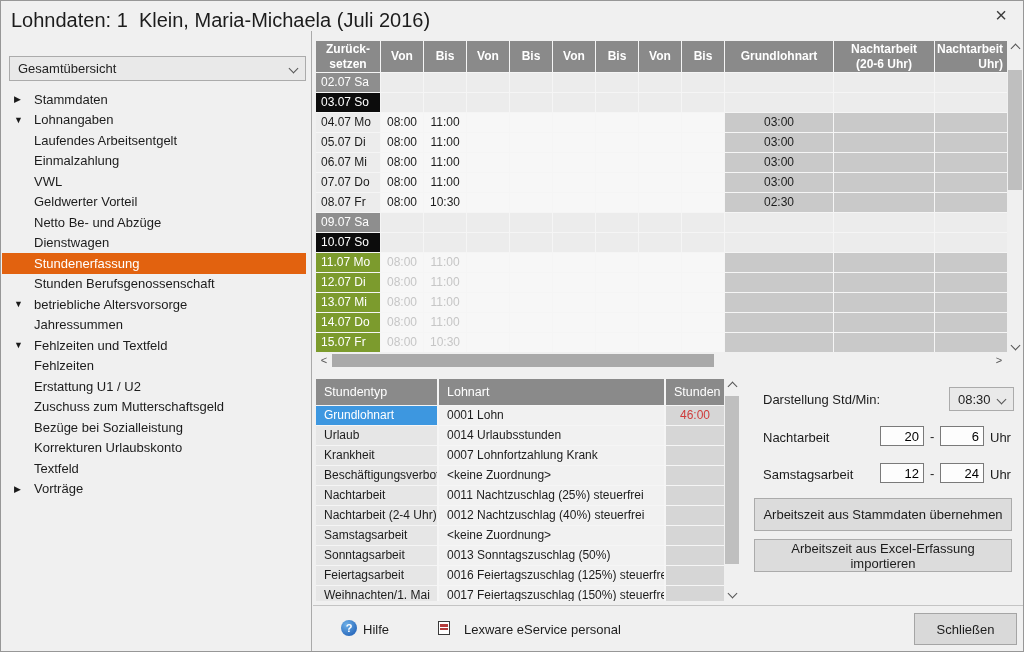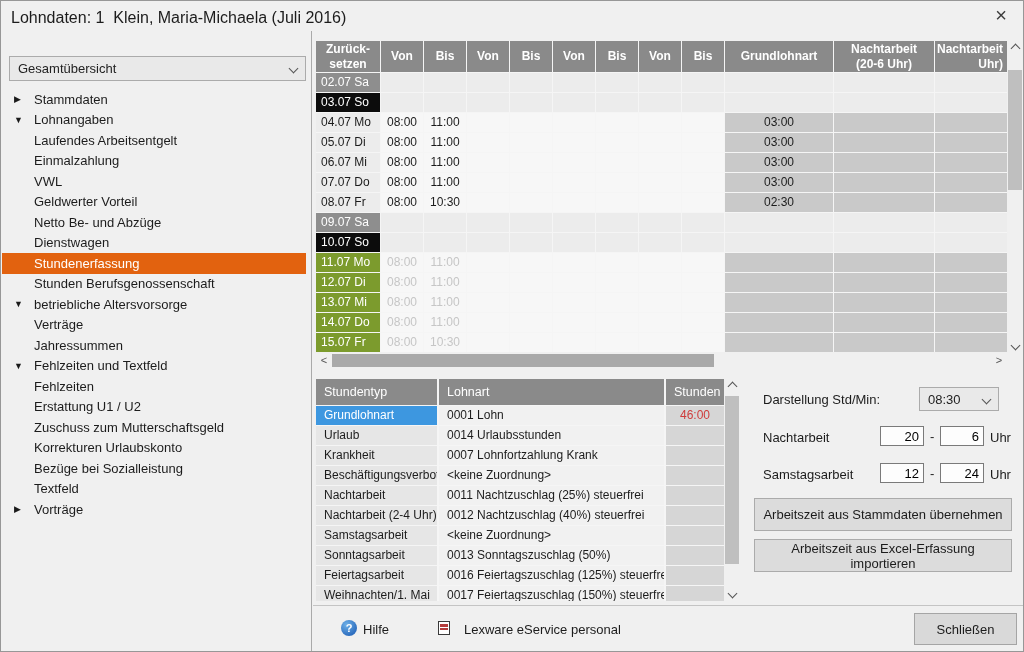--- a/index.html
+++ b/index.html
@@ -1,19 +1,19 @@
 <!DOCTYPE html>
 <html><head>
 <meta charset="utf-8">
 <style>
   html,body{margin:0;padding:0;background:#d8d8d8;font-family:"Liberation Sans",sans-serif;}
   #window{position:relative;width:1024px;height:652px;background:#f0f0f0;border:1px solid #979797;box-sizing:border-box;overflow:hidden;color:#1c1c1c;}
 
   
-  .titlebar-text{position:absolute;left:10px;top:8px;font-size:16px;color:#1c1c1c;white-space:pre;}
+  .titlebar-text{position:absolute;left:10px;top:8px;font-size:20px;color:#1c1c1c;white-space:pre;}
   .close-x{position:absolute;right:16px;top:4px;font-size:20px;line-height:20px;color:#3c3c3c;cursor:pointer;}
 
   
   #sidebar{position:absolute;left:0;top:0;width:310px;height:652px;}
   .v-divider{position:absolute;left:310px;top:30px;width:1px;height:622px;background:#aaaaaa;}
   .combo{position:absolute;display:flex;align-items:center;justify-content:space-between;box-sizing:border-box;
          background:#e9e9e9;border:1px solid #ababab;padding:0 8px;font-size:13px;color:#222;cursor:pointer;}
   #view-combo{left:8px;top:55px;width:297px;height:25px;}
   #tree{position:absolute;left:1px;top:88px;width:304px;}
   .tree-item{display:flex;align-items:center;height:20.5px;font-size:13px;color:#1c1c1c;padding-left:12px;cursor:pointer;}
@@ -57,21 +57,21 @@
   .hh{background:#8a8a8a;color:#fff;font-size:12.5px;height:26px;display:flex;align-items:center;padding-left:8px;box-sizing:border-box;}
   .hc{height:19px;line-height:19px;font-size:12px;padding-left:8px;box-sizing:border-box;overflow:hidden;white-space:nowrap;}
   .hc.st{background:#e6e6e6;}
   .hc.st.selected{background:#3d97e0;color:#fff;}
   .hc.lo{background:#f1f1f1;}
   .hc.hr{background:#d6d6d6;text-align:center;padding-left:0;}
   .hc.hr.neg{color:#cf3b3b;}
 
   
   .lbl{position:absolute;font-size:13px;color:#1c1c1c;}
-  #std-combo{left:918px;top:386px;width:80px;height:24px;}
+  #std-combo{left:948px;top:386px;width:65px;height:24px;}
   .numfield{position:absolute;width:44px;height:20px;border:1px solid #7a7a7a;background:#fdfdfd;
             font-size:13px;text-align:right;padding:0 4px 0 0;box-sizing:border-box;font-family:"Liberation Sans",sans-serif;}
   .panel-btn{position:absolute;left:753px;width:258px;height:33px;background:#dcdcdc;border:1px solid #ababab;
              font-size:13px;color:#1c1c1c;font-family:"Liberation Sans",sans-serif;cursor:pointer;}
 
   
   .footer-sep{position:absolute;left:312px;top:604px;width:710px;height:1px;background:#c4c4c4;}
   .help-icon{position:absolute;left:340px;top:619px;width:16px;height:16px;border-radius:50%;
              background:radial-gradient(circle at 35% 30%, #6fb1e8, #2f6fc0 70%);color:#fff;font-size:11px;font-weight:bold;
              display:flex;align-items:center;justify-content:center;cursor:pointer;}
@@ -136,49 +136,45 @@
         <div class="tree-item">
           <span class="arrow"></span>
           <span>Stunden Berufsgenossenschaft</span>
         </div>
         <div class="tree-item">
           <span class="arrow">▼</span>
           <span>betriebliche Altersvorsorge</span>
         </div>
         <div class="tree-item">
           <span class="arrow"></span>
-          <span>Verträge</span>
-        </div>
-        <div class="tree-item">
-          <span class="arrow"></span>
           <span>Jahressummen</span>
         </div>
         <div class="tree-item">
           <span class="arrow">▼</span>
           <span>Fehlzeiten und Textfeld</span>
         </div>
         <div class="tree-item">
           <span class="arrow"></span>
           <span>Fehlzeiten</span>
         </div>
         <div class="tree-item">
           <span class="arrow"></span>
           <span>Erstattung U1 / U2</span>
         </div>
         <div class="tree-item">
           <span class="arrow"></span>
           <span>Zuschuss zum Mutterschaftsgeld</span>
         </div>
         <div class="tree-item">
           <span class="arrow"></span>
+          <span>Bezüge bei Sozialleistung</span>
+        </div>
+        <div class="tree-item">
+          <span class="arrow"></span>
           <span>Korrekturen Urlaubskonto</span>
-        </div>
-        <div class="tree-item">
-          <span class="arrow"></span>
-          <span>Bezüge bei Sozialleistung</span>
         </div>
         <div class="tree-item">
           <span class="arrow"></span>
           <span>Textfeld</span>
         </div>
         <div class="tree-item">
           <span class="arrow">▶</span>
           <span>Vorträge</span>
         </div>
       </div>

